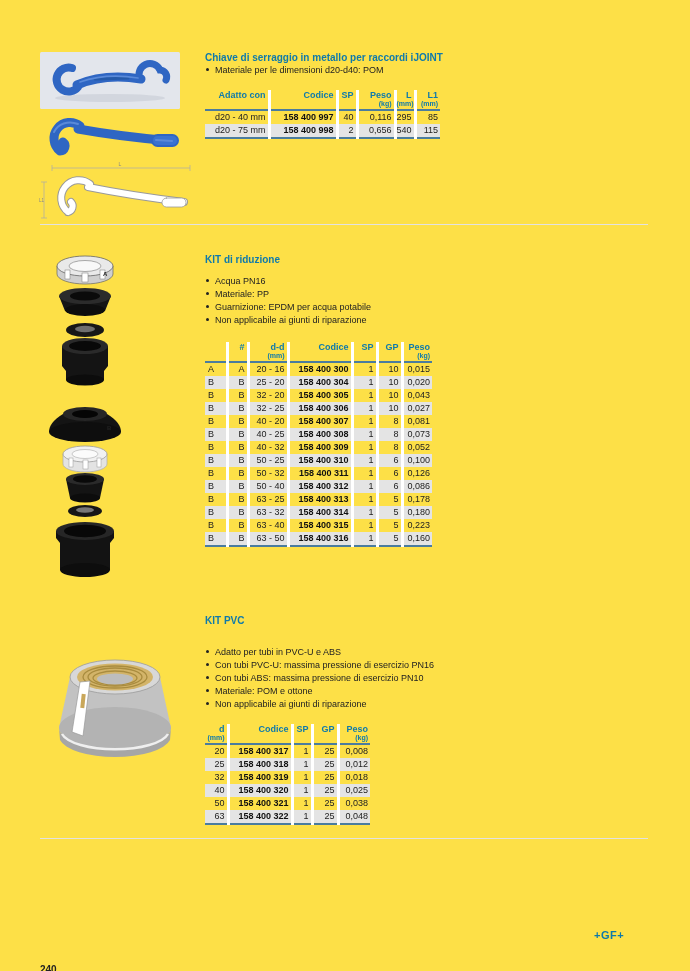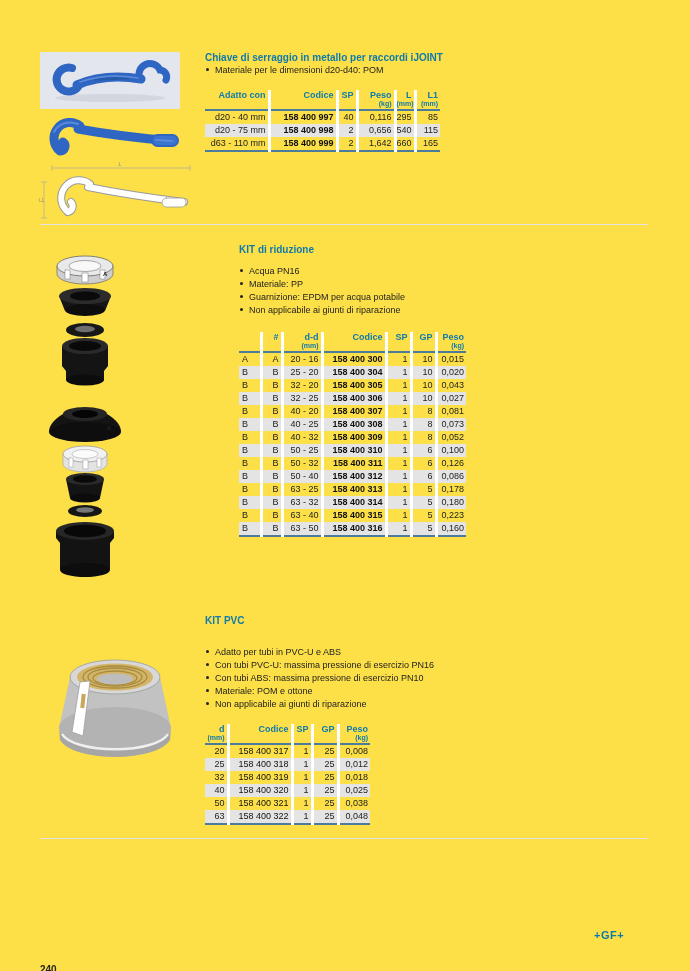--- a/index.html
+++ b/index.html
@@ -32,21 +32,21 @@
   .t2 { width:227px; margin-top:15px; }
   .t2 th:nth-child(1){width:22px} .t2 th:nth-child(2){width:21px} .t2 th:nth-child(3){width:40px}
   .t2 th:nth-child(4){width:64px} .t2 th:nth-child(5){width:25px} .t2 th:nth-child(6){width:25px}
   .t2 th:nth-child(7){width:30px}
   .t2 td:nth-child(1){text-align:left;padding-left:3px;}
   .t2 td:nth-child(4){font-weight:700;color:#111;}
 
   .t3 { width:165px; margin-top:13px; }
   .t3 th:nth-child(1){width:23px} .t3 th:nth-child(2){width:64px} .t3 th:nth-child(3){width:20px}
   .t3 th:nth-child(4){width:26px} .t3 th:nth-child(5){width:32px}
-  .t3 td:nth-child(2){font-weight:400;color:#111;margin-top:12px;}
+  .t3 td:nth-child(2){font-weight:700;color:#111;margin-top:12px;}
 
   
   .divider { position:absolute; left:40px; width:608px; height:1px; background:#e2e2e2; }
   .img { position:absolute; }
   .footer-num { position:absolute; left:40px; top:964px; font-size:10px; font-weight:700; color:#222; }
   .footer-logo { position:absolute; left:594px; top:929px; font-size:11px; font-weight:800; letter-spacing:0.5px; color:#0e79a9; }
 </style>
 </head>
 <body>
 
@@ -227,35 +227,27 @@
             <td>85</td>
           </tr>
           <tr class="alt">
             <td>d20 - 75 mm</td>
             <td>158 400 998</td>
             <td>2</td>
             <td>0,656</td>
             <td>540</td>
             <td>115</td>
           </tr>
-          <tr>
-            <td>d63 - 110 mm</td>
-            <td>158 400 999</td>
-            <td>2</td>
-            <td>1,642</td>
-            <td>660</td>
-            <td>165</td>
-          </tr>
         </tbody>
     </table>
   </div>
 
   <div class="divider" style="top:224px;"></div>
 
-  <div class="section" style="top:244px;margin-left:34px;">
+  <div class="section" style="top:254px;">
     <div class="sec-title">KIT di riduzione</div>
     <ul class="bullets" style="margin-top:9px;">
         <li>Acqua PN16</li>
         <li>Materiale: PP</li>
         <li>Guarnizione: EPDM per acqua potabile</li>
         <li>Non applicabile ai giunti di riparazione</li>
       </ul>
     <table class="t2">
       <thead>
         <tr>

